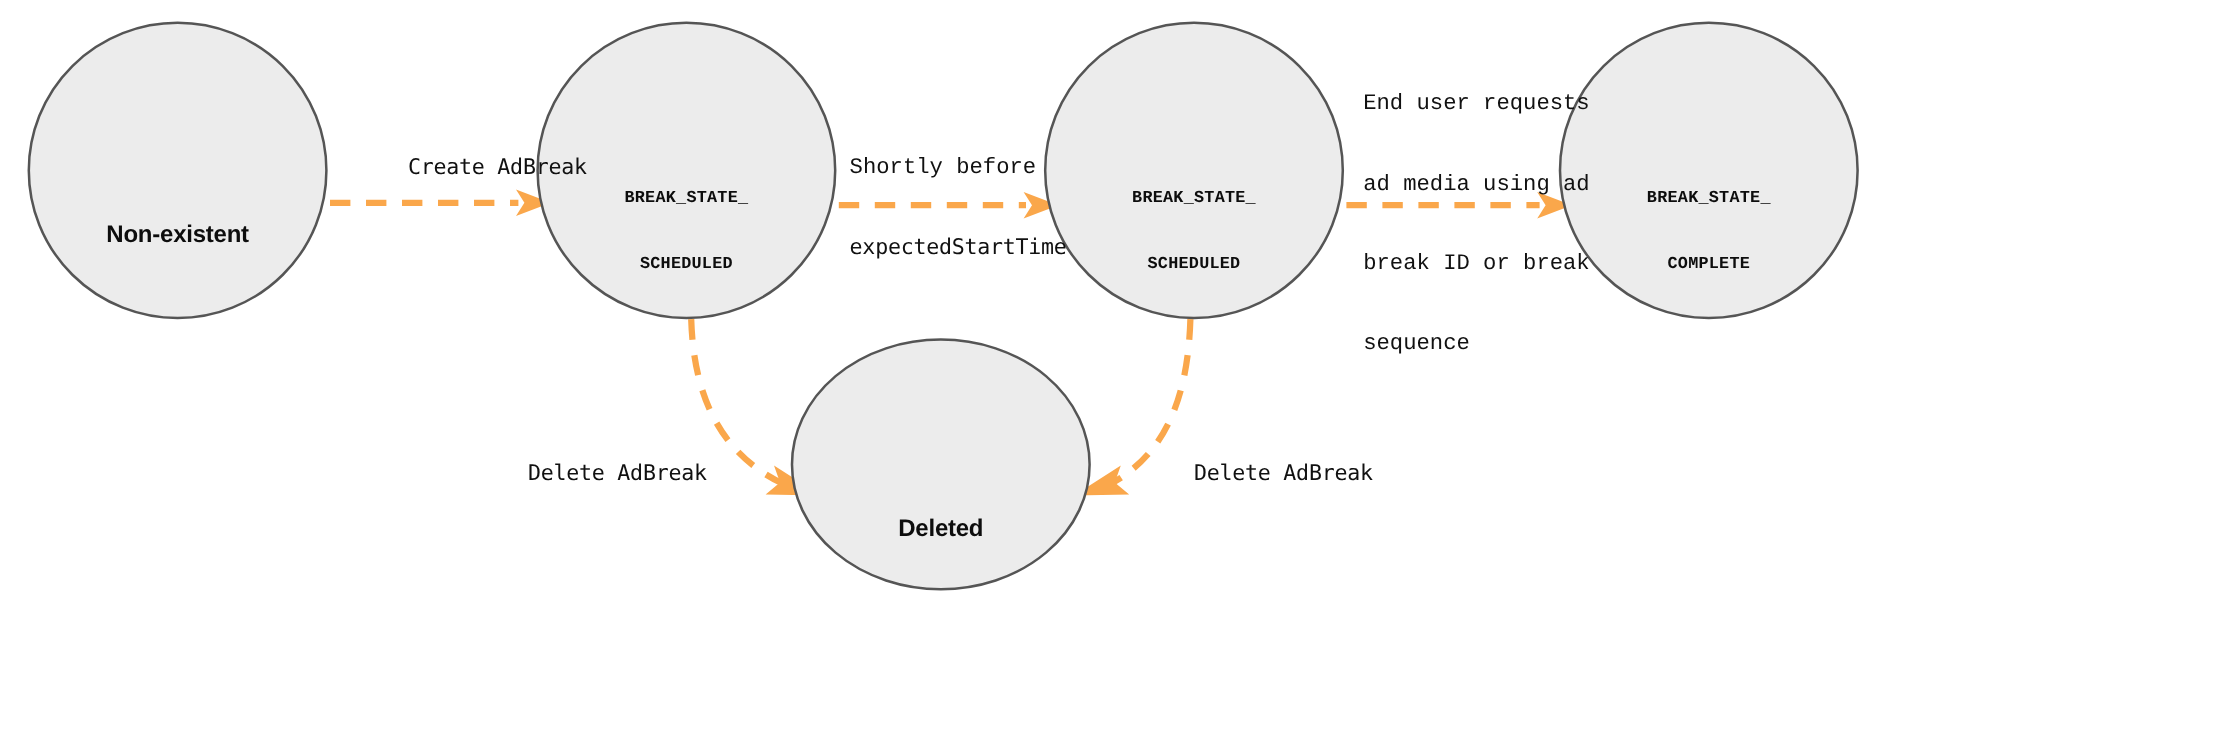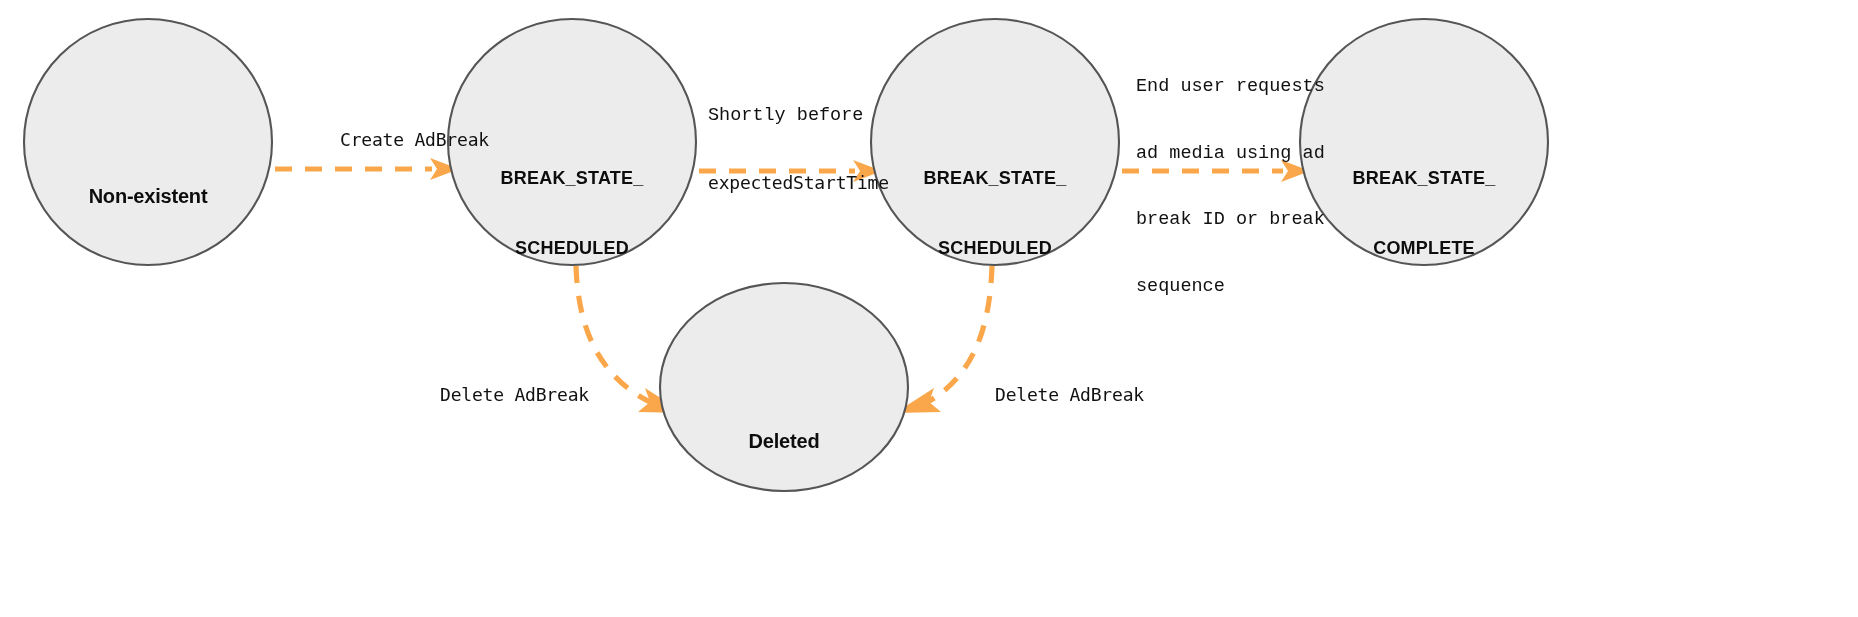--- a/index.html
+++ b/index.html
@@ -39,22 +39,22 @@
     line-height: 1.30;
     pointer-events: none;
     white-space: pre;
   }
   .node-label.sans {
     font-family: "Liberation Sans", sans-serif;
     font-size: 20px;
     letter-spacing: -0.2px;
   }
   .node-label.mono {
-    font-family: Liberation Sans, sans-serif;
-    font-size: 18px;
+    font-family: Liberation Mono, monospace;
+    font-size: 14px;
     letter-spacing: 0.2px;
   }
   .edge-label {
     position: absolute;
     color: #111111;
     line-height: 1.32;
     pointer-events: none;
     white-space: pre;
   }
   .edge-label .sans-line {
@@ -136,21 +136,21 @@
   </div>
 
   <div class="node-label sans" style="left:664px; top:376px; width:240px;text-align:center;">
     <div>Deleted</div>
   </div>
 
   <div class="edge-label" style="left:296px; top:86px;margin-left:44px;">
     <div class="mono-line">Create AdBreak</div>
   </div>
 
-  <div class="edge-label" style="left:708px; top:62px;">
+  <div class="edge-label" style="left:708px; top:86px;">
     <div class="sans-line">Shortly before</div>
     <div class="mono-line">expectedStartTime</div>
   </div>
 
   <div class="edge-label" style="left:1136px; top:33px;">
     <div class="sans-line">End user requests</div>
     <div class="sans-line">ad media using ad</div>
     <div class="sans-line">break ID or break</div>
     <div class="sans-line">sequence</div>
   </div>

